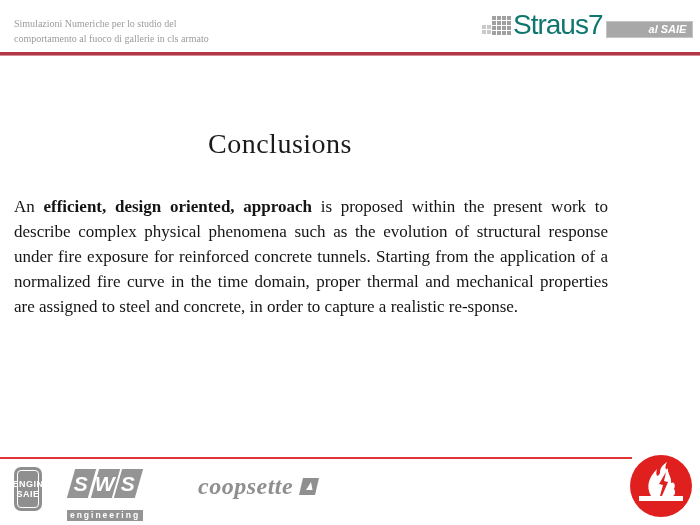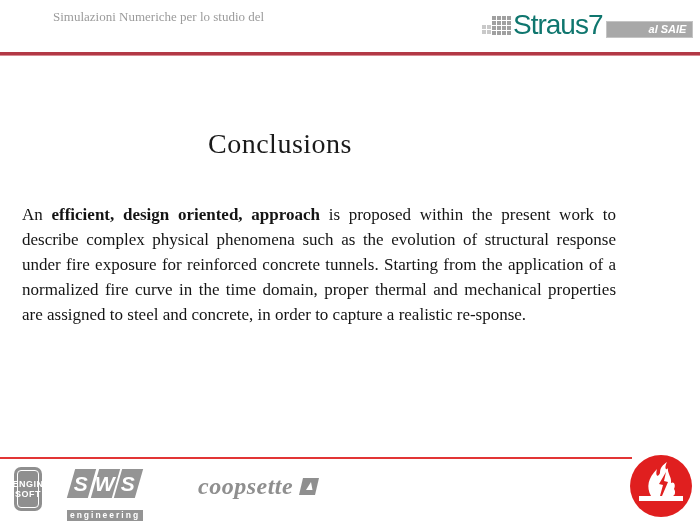--- a/index.html
+++ b/index.html
@@ -3,22 +3,22 @@
 <meta charset="utf-8">
 <style>
   html, body { margin:0; padding:0; background:#ffffff; }
   .slide {
     position:relative; width:700px; height:525px; background:#ffffff;
     overflow:hidden; font-family:"Liberation Serif", serif;
   }
 
   
   .header-subtitle {
-    position:absolute; left:14px; top:9px;
-    font-size:13px; line-height:15px; color:#9b9b9b;margin-left:39px;
+    position:absolute; left:14px; top:16px;
+    font-size:10px; line-height:15px; color:#9b9b9b;
   }
   .straus7-grid { position:absolute; left:482px; top:16px; }
   .straus7-text {
     position:absolute; left:513px; top:10px;
     font-family:"Liberation Sans", sans-serif;
     font-size:28px; line-height:30px; color:#0f766e; letter-spacing:-1px;
   }
   .saie-badge {
     position:absolute; left:606px; top:21px; width:87px; height:17px;
     box-sizing:border-box; background:#a8a8a8; border:1px solid #c4c4c4;
@@ -32,21 +32,21 @@
     background:#b23845; border-bottom:1px solid #d98b94;
   }
 
   
   .title {
     position:absolute; left:0; top:128px; width:560px; margin:0;
     text-align:center; font-weight:400; font-size:28px; letter-spacing:0.5px;
     color:#1a1a1a; font-family:"Liberation Serif", serif;
   }
   .body-text {
-    position:absolute; left:14px; top:194px; width:594px; margin:8px;
+    position:absolute; left:14px; top:194px; width:594px; margin:0;
     font-size:17px; line-height:25px; text-align:justify; color:#141414;
   }
   .body-text b { font-weight:700; }
 
   
   .bottom-rule {
     position:absolute; left:0; top:457px; width:632px; height:2px;
     background:#e23535;
   }
   .enginsoft {
@@ -91,20 +91,21 @@
   }
   .flame { position:absolute; left:630px; top:455px; }
 </style>
 </head>
 <body>
 
 <div class="slide">
 
   <div class="header-subtitle">
     <div>Simulazioni Numeriche per lo studio del</div>
+    <div>comportamento al fuoco di gallerie in cls armato</div>
   </div>
 
   <svg class="straus7-grid" width="30" height="20" viewBox="0 0 30 20" aria-hidden="true">
     <g fill="#c9c9c9">
       <rect x="0" y="9" width="4" height="4"></rect>
         <rect x="5" y="9" width="4" height="4"></rect>
       <rect x="0" y="14" width="4" height="4"></rect>
         <rect x="5" y="14" width="4" height="4"></rect>
     </g>
     <g fill="#a0a0a0">
@@ -133,21 +134,21 @@
 
   <h1 class="title">Conclusions</h1>
 
   <p class="body-text"><span>An </span><b>efficient, design oriented, approach</b><span> is proposed within the present work to describe complex physical phenomena such as the evolution of structural response under fire exposure for reinforced concrete tunnels. Starting from the application of a normalized fire curve in the time domain, proper thermal and mechanical properties are assigned to steel and concrete, in order to capture a realistic re-sponse.</span></p>
 
   <div class="bottom-rule"></div>
 
   <div class="enginsoft">
     <div class="enginsoft-inner">
       <span>ENGIN</span>
-      <span>SOFT</span>
+      <span>SAIE</span>
     </div>
   </div>
 
   <div class="sws">
     <div class="sws-blocks">
       <div class="sws-block">
         <span class="sws-letter">S</span>
       </div>
       <div class="sws-block">
         <span class="sws-letter">W</span>

